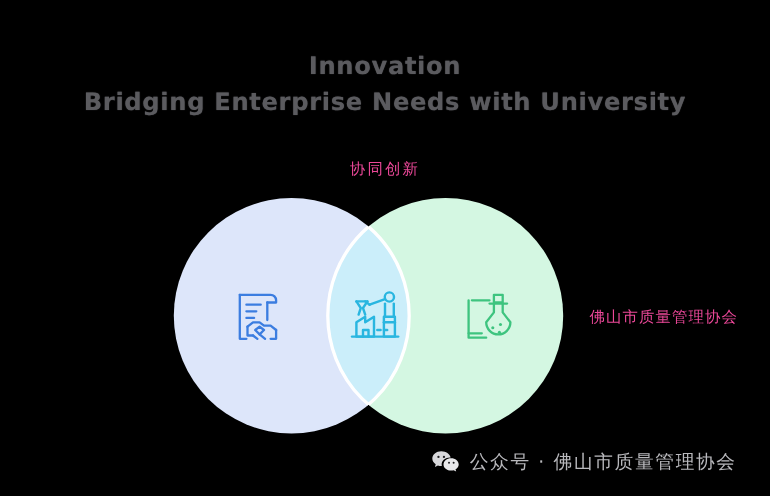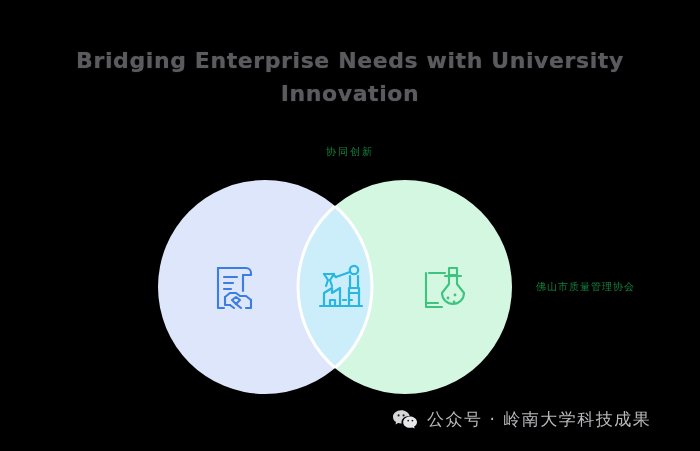--- a/index.html
+++ b/index.html
@@ -58,22 +58,22 @@
     height: 56px;
   }
   .icon-left  { left: 208px; top: 260px; }
   .icon-mid   { left: 312px; top: 259px; }
   .icon-right { left: 415px; top: 260px; }
 
   
   .venn-label {
     position: absolute;
     font-family: "DejaVu Sans", sans-serif;
-    font-size: 10px;
-    color: #15803d;
+    font-size: 14px;
+    color: #ec4899;
     white-space: nowrap;
     letter-spacing: 1px;
   }
   .label-left   { left: 36px;  top: 280px; }
   .label-right  { left: 536px; top: 280px; }
   .label-top    { left: 0;     top: 145px; width: 700px; text-align: center; letter-spacing: 2px; }
 
   
   .watermark {
     position: absolute;
@@ -91,22 +91,22 @@
     white-space: nowrap;
   }
   .wm-icon { width: 26px; height: 22px; flex: 0 0 auto; }
 </style>
 </head>
 <body>
 
 <div id="stage">
 
   <div class="title-block">
+    <span class="title-line">Innovation</span>
     <span class="title-line">Bridging Enterprise Needs with University</span>
-    <span class="title-line">Innovation</span>
   </div>
 
   <div class="venn-wrap">
     <svg width="700" height="451" viewBox="0 0 700 451" xmlns="http://www.w3.org/2000/svg">
       <defs>
         <clipPath id="clipLeft">
           <circle cx="265" cy="287" r="107"></circle>
         </clipPath>
         <clipPath id="clipRight">
           <circle cx="405" cy="287" r="107"></circle>
@@ -190,16 +190,16 @@
     <span class="wm-icon">
       <svg viewBox="0 0 26 22" width="26" height="22" xmlns="http://www.w3.org/2000/svg">
         <path d="M9.2 1.2C4.6 1.2 1 4.2 1 7.9c0 2.1 1.2 4 3.1 5.2L3.4 15.5l2.7-1.4c1 .3 2 .5 3.1.5h.5c-.1-.4-.2-.9-.2-1.3 0-3.5 3.4-6.3 7.6-6.3h.6C16.9 3.7 13.5 1.2 9.2 1.2z" fill="#d7d7da"></path>
         <circle cx="6.6" cy="6.4" r="1.05" fill="#1f1f22"></circle>
         <circle cx="11.6" cy="6.4" r="1.05" fill="#1f1f22"></circle>
         <path d="M25 13.2c0-3.1-3.1-5.6-6.9-5.6s-6.9 2.5-6.9 5.6 3.1 5.6 6.9 5.6c.8 0 1.6-.1 2.3-.4l2.3 1.2-.6-2c1.8-1 2.9-2.6 2.9-4.4z" fill="#e8e8ea"></path>
         <circle cx="16.2" cy="11.6" r="0.9" fill="#1f1f22"></circle>
         <circle cx="20.4" cy="11.6" r="0.9" fill="#1f1f22"></circle>
       </svg>
     </span>
-    <span class="wm-text">公众号 · 岭南大学科技成果</span>
+    <span class="wm-text">公众号 · 佛山市质量管理协会</span>
   </div>
 
 </div>
 
 </body></html>

